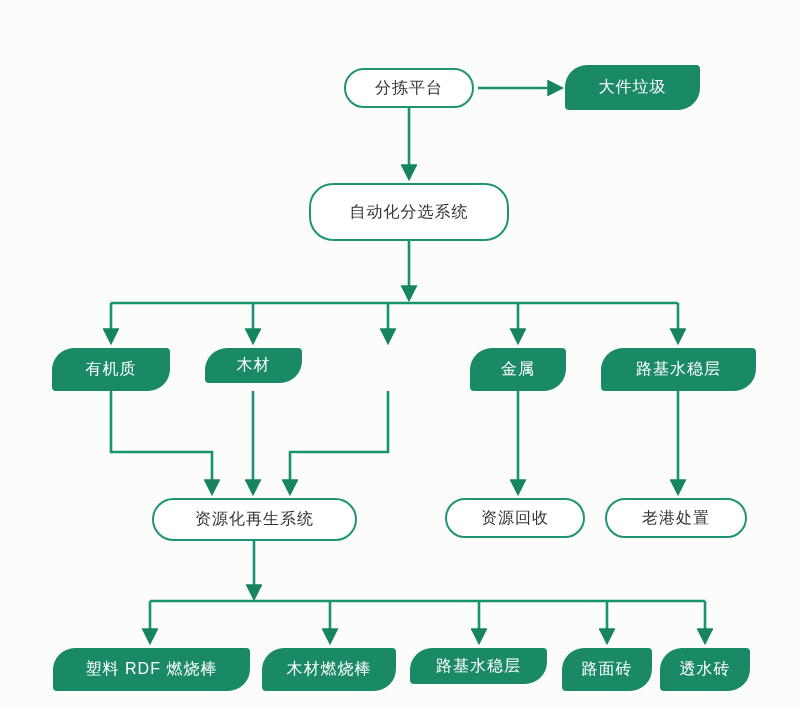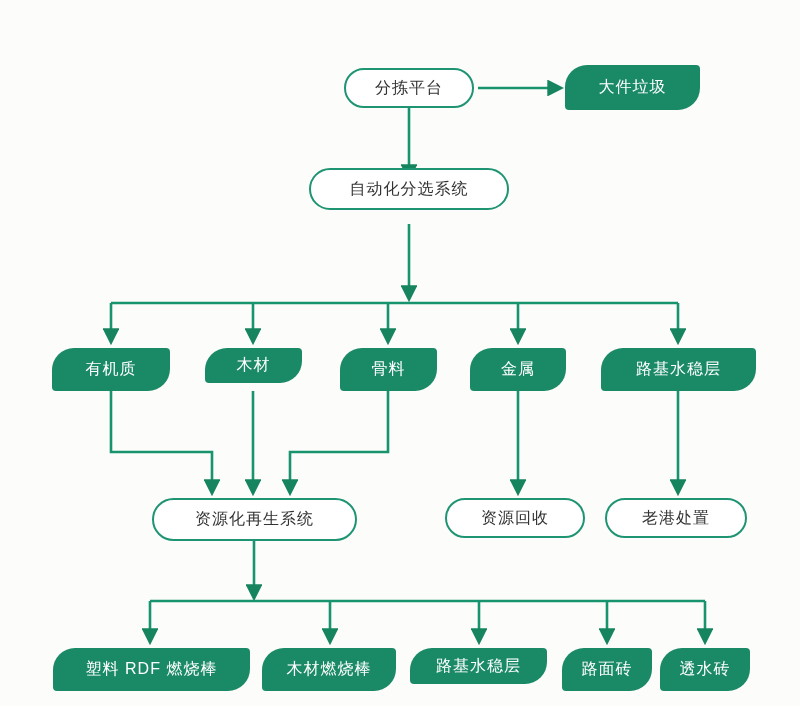--- a/index.html
+++ b/index.html
@@ -89,27 +89,26 @@
     <path class="link" d="M330 601 V630" marker-end="url(#arrow)"></path>
     <path class="link" d="M479 601 V630" marker-end="url(#arrow)"></path>
     <path class="link" d="M607 601 V630" marker-end="url(#arrow)"></path>
     <path class="link" d="M705 601 V630" marker-end="url(#arrow)"></path>
   </svg>
 
   <div class="node pill" style="left:344px;top:68px;width:130px;height:40px">分拣平台</div>
 
   <div class="node leaf" style="left:565px;top:65px;width:135px;height:45px">大件垃圾</div>
 
-  <div class="node pill" style="left:309px;top:168px;width:200px;height:42px">自动化分选系统</div>
+  <div class="node pill" style="left:309px;top:183px;width:200px;height:58px">自动化分选系统</div>
 
   <div class="node leaf" style="left:52px;top:348px;width:118px;height:43px">有机质</div>
 
   <div class="node leaf" style="left:205px;top:348px;width:97px;height:35px">木材</div>
 
-  <div class="node leaf" style="left:340px;top:348px;width:97px;height:43px">骨料</div>
 
   <div class="node leaf" style="left:470px;top:348px;width:96px;height:43px">金属</div>
 
   <div class="node leaf" style="left:601px;top:348px;width:155px;height:43px">路基水稳层</div>
 
   <div class="node pill" style="left:152px;top:498px;width:205px;height:43px">资源化再生系统</div>
 
   <div class="node pill" style="left:445px;top:498px;width:140px;height:40px">资源回收</div>
 
   <div class="node pill" style="left:605px;top:498px;width:142px;height:40px">老港处置</div>

